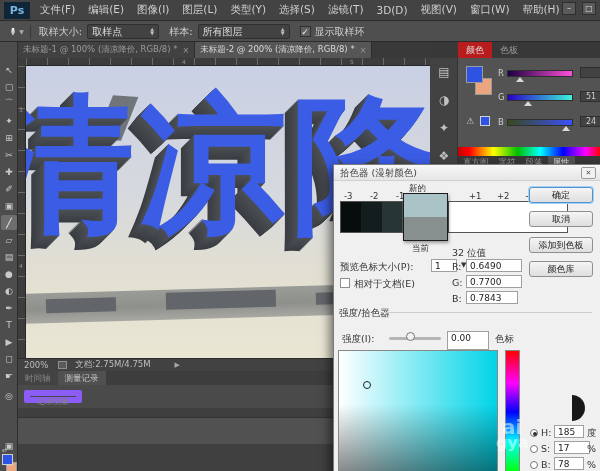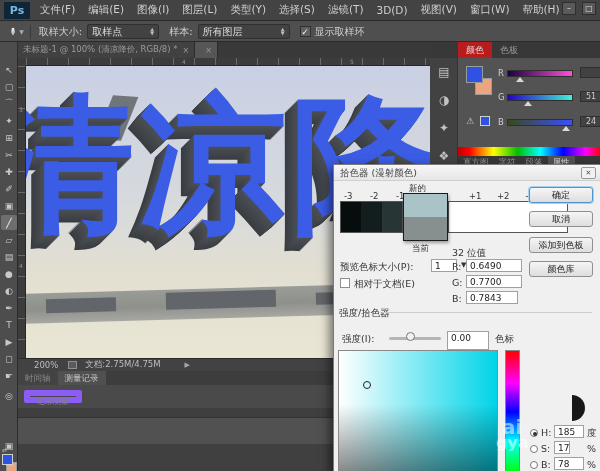--- a/index.html
+++ b/index.html
@@ -72,21 +72,21 @@
       -13px 13px 0 #393d42; }
   #ground { position:absolute; left:-10px; top:222px; width:430px; height:30px;
     background:linear-gradient(to bottom,#9a9c98 0,#8e908c 55%,#a8a8a2 100%); transform:rotate(-1.6deg); }
   .ground-dark { position:absolute; background:#62666a; }
   #wedge { position:absolute; left:78px; top:30px; width:26px; height:44px; background:#70757a;
     transform:skewX(-18deg) rotate(4deg); }
 
   
   #statusbar { position:absolute; left:18px; top:358px; width:412px; height:13px; background:#424242;
     border-top:1px solid #2b2b2b; display:flex; align-items:center; font-size:8.5px; color:#bdbdbd; }
-  #status-zoom { margin-left:16px; }
+  #status-zoom { margin-left:6px; }
   #doc-icon { width:9px; height:8px; border:1px solid #8f8f8f; background:#5a5a5a; margin:0 8px 0 10px; }
   #status-arrow { margin-left:24px; font-size:7px; color:#a8a8a8; }
   #hscrollbar { position:absolute; right:12px; top:3px; width:48px; height:7px; background:#9c9c9c; border-radius:3px; }
 
   
   #bottompanel { position:absolute; left:18px; top:371px; width:315px; height:100px; background:#4a4a4a; }
   #bp-tabs { height:14px; background:#3d3d3d; display:flex; }
   .bp-tab { padding:0 7px; font-size:8.5px; line-height:14px; white-space:nowrap; }
   .bp-tab.dim { color:#8a8a8a; background:#434343; }
   .bp-tab.active { color:#c4c4c4; background:#505050; }
@@ -219,20 +219,21 @@
     <span id="ring-check">✓</span>
     <span class="opt-label">显示取样环</span>
   </div>
 
   <div id="tabsbar">
     <div class="doc-tab inactive">
       <span>未标题-1 @ 100% (清凉降价, RGB/8) *</span>
       <span class="tab-close">×</span>
     </div>
     <div class="doc-tab active">
+      <span>未标题-2 @ 200% (清凉降价, RGB/8) *</span>
       <span class="tab-close">×</span>
     </div>
   </div>
 
   <div id="toolbar">
     <div class="tool" style="top:20px">↖</div>
     <div class="tool" style="top:37px">▢</div>
     <div class="tool" style="top:54px">⌒</div>
     <div class="tool" style="top:71px">✦</div>
     <div class="tool" style="top:88px">⊞</div>
@@ -418,21 +419,21 @@
     </div>
     <div id="hue-bar"></div>
 
     <div class="radio sel" style="left:196px;top:264px"></div>
     <span class="dlg-label" style="left:207px;top:262px">H:</span>
     <div class="dlg-field" style="left:220px;top:260px;width:30px;height:13px">185</div>
     <span class="dlg-label" style="left:253px;top:262px">度</span>
 
     <div class="radio" style="left:196px;top:280px"></div>
     <span class="dlg-label" style="left:207px;top:278px">S:</span>
-    <div class="dlg-field" style="left:220px;top:276px;width:16px;height:13px">17</div>
+    <div class="dlg-field" style="left:220px;top:276px;width:36px;height:13px">17</div>
     <span class="dlg-label" style="left:253px;top:278px">%</span>
 
     <div class="radio" style="left:196px;top:296px"></div>
     <span class="dlg-label" style="left:207px;top:294px">B:</span>
     <div class="dlg-field" style="left:220px;top:292px;width:30px;height:13px">78</div>
     <span class="dlg-label" style="left:253px;top:294px">%</span>
 
     <div id="crescent"></div>
     <span class="wm" style="left:168px;top:250px;font-size:20px">ai</span>
     <span class="wm" style="left:162px;top:268px;font-size:16px">gya</span>

